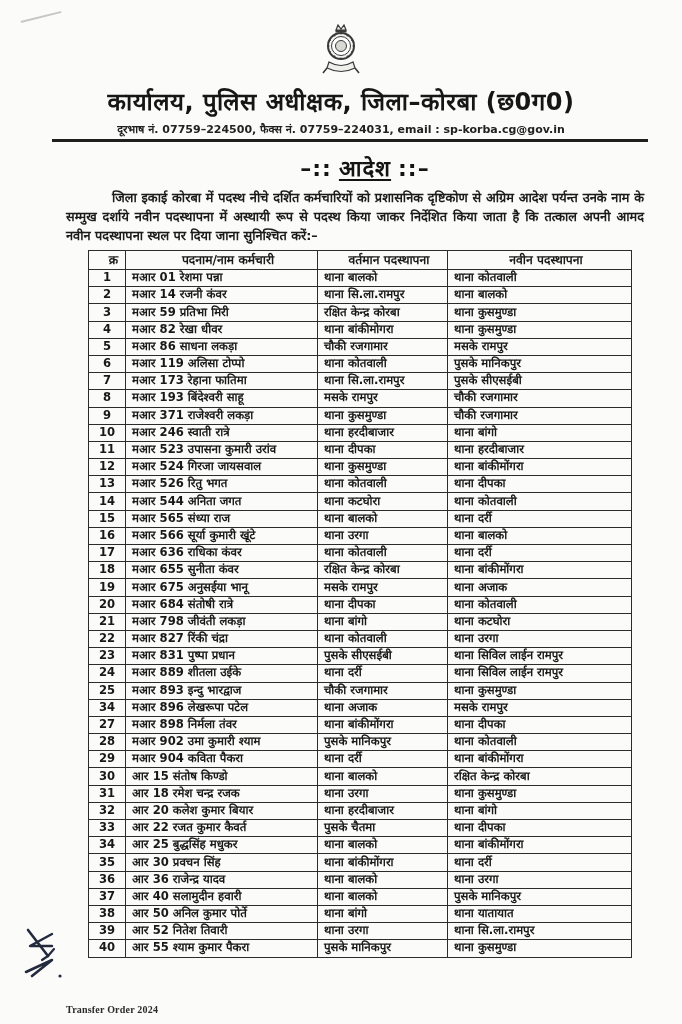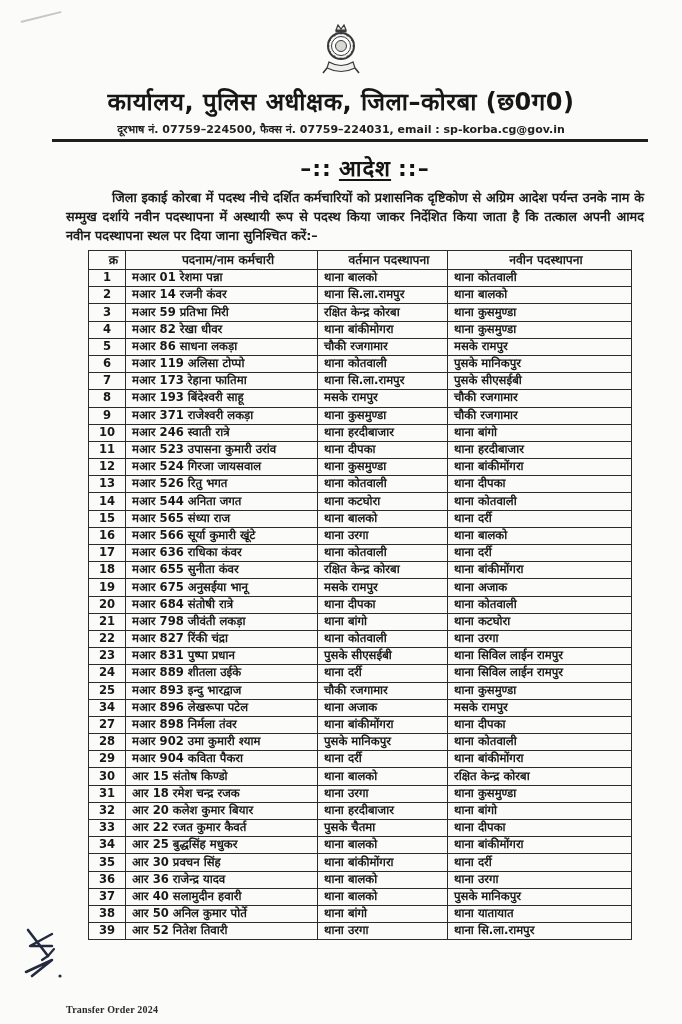--- a/index.html
+++ b/index.html
@@ -366,20 +366,26 @@
           <td>आर 50 अनिल कुमार पोर्ते</td>
           <td>थाना बांगो</td>
           <td>थाना यातायात</td>
         </tr>
         <tr>
           <td class="c-serial">39</td>
           <td>आर 52 नितेश तिवारी</td>
           <td>थाना उरगा</td>
           <td>थाना सि.ला.रामपुर</td>
         </tr>
+        <tr>
+          <td class="c-serial">40</td>
+          <td>आर 55 श्याम कुमार पैकरा</td>
+          <td>पुसके मानिकपुर</td>
+          <td>थाना कुसमुण्डा</td>
+        </tr>
       </tbody>
   </table>
 
   <span class="scribble">
     <svg width="56" height="64" viewBox="0 0 56 64" fill="none" stroke="#232a3e" stroke-linecap="round" stroke-linejoin="round">
       <path d="M10 14 L30 40" stroke-width="2.6"></path>
       <path d="M30 40 L36 33 M30 40 L24 44" stroke-width="2.2"></path>
       <path d="M34 18 L12 30 L34 30" stroke-width="2.4"></path>
       <path d="M8 56 L34 44 L14 60" stroke-width="2.6"></path>
       <circle cx="42" cy="60" r="1.6" fill="#232a3e" stroke="none"></circle>

